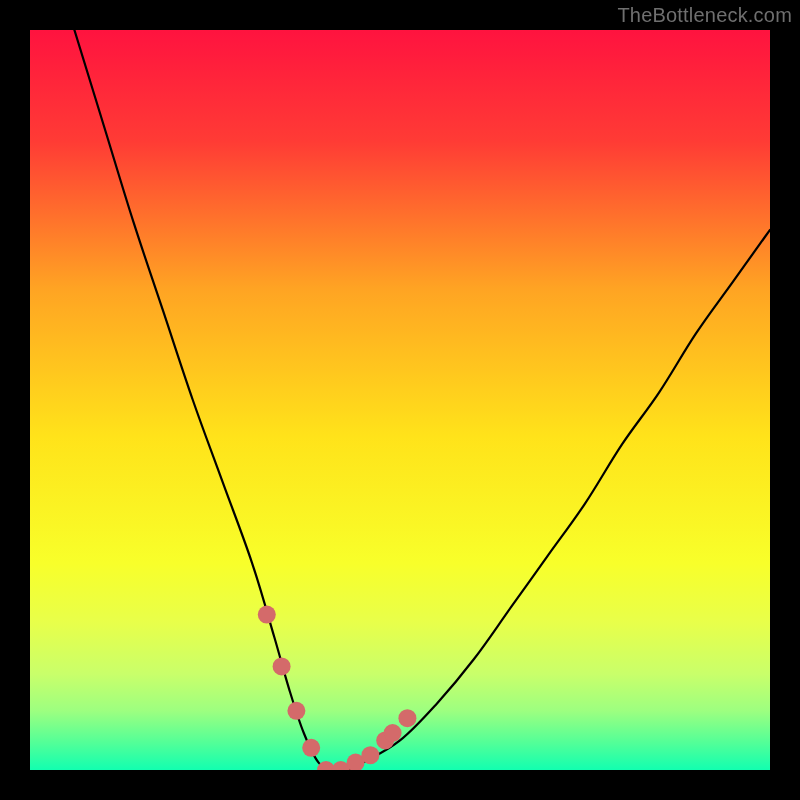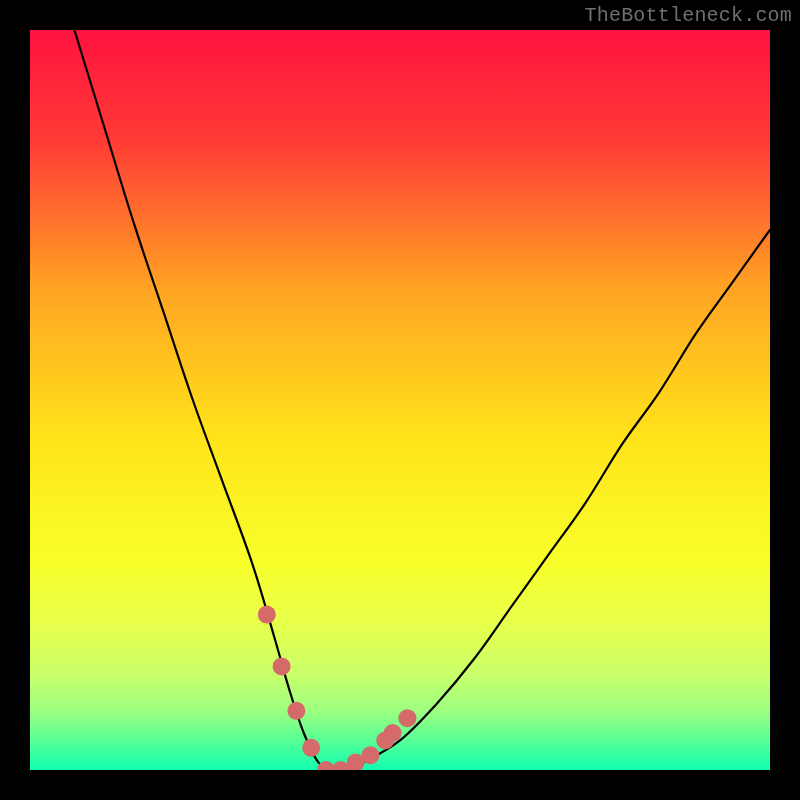--- a/index.html
+++ b/index.html
@@ -10,21 +10,20 @@
     overflow: hidden;
     background: #000;
     font-family: Arial, Helvetica, sans-serif;
   }
   .frame {
     position: absolute;
     top: 0; left: 0;
     width: 800px;
     height: 800px;
     background: #000;
-    font-family: Liberation Mono, monospace;
   }
   .plot {
     position: absolute;
     top: 30px;
     left: 30px;
     width: 740px;
     height: 740px;
     overflow: hidden;
   }
   .grad {

